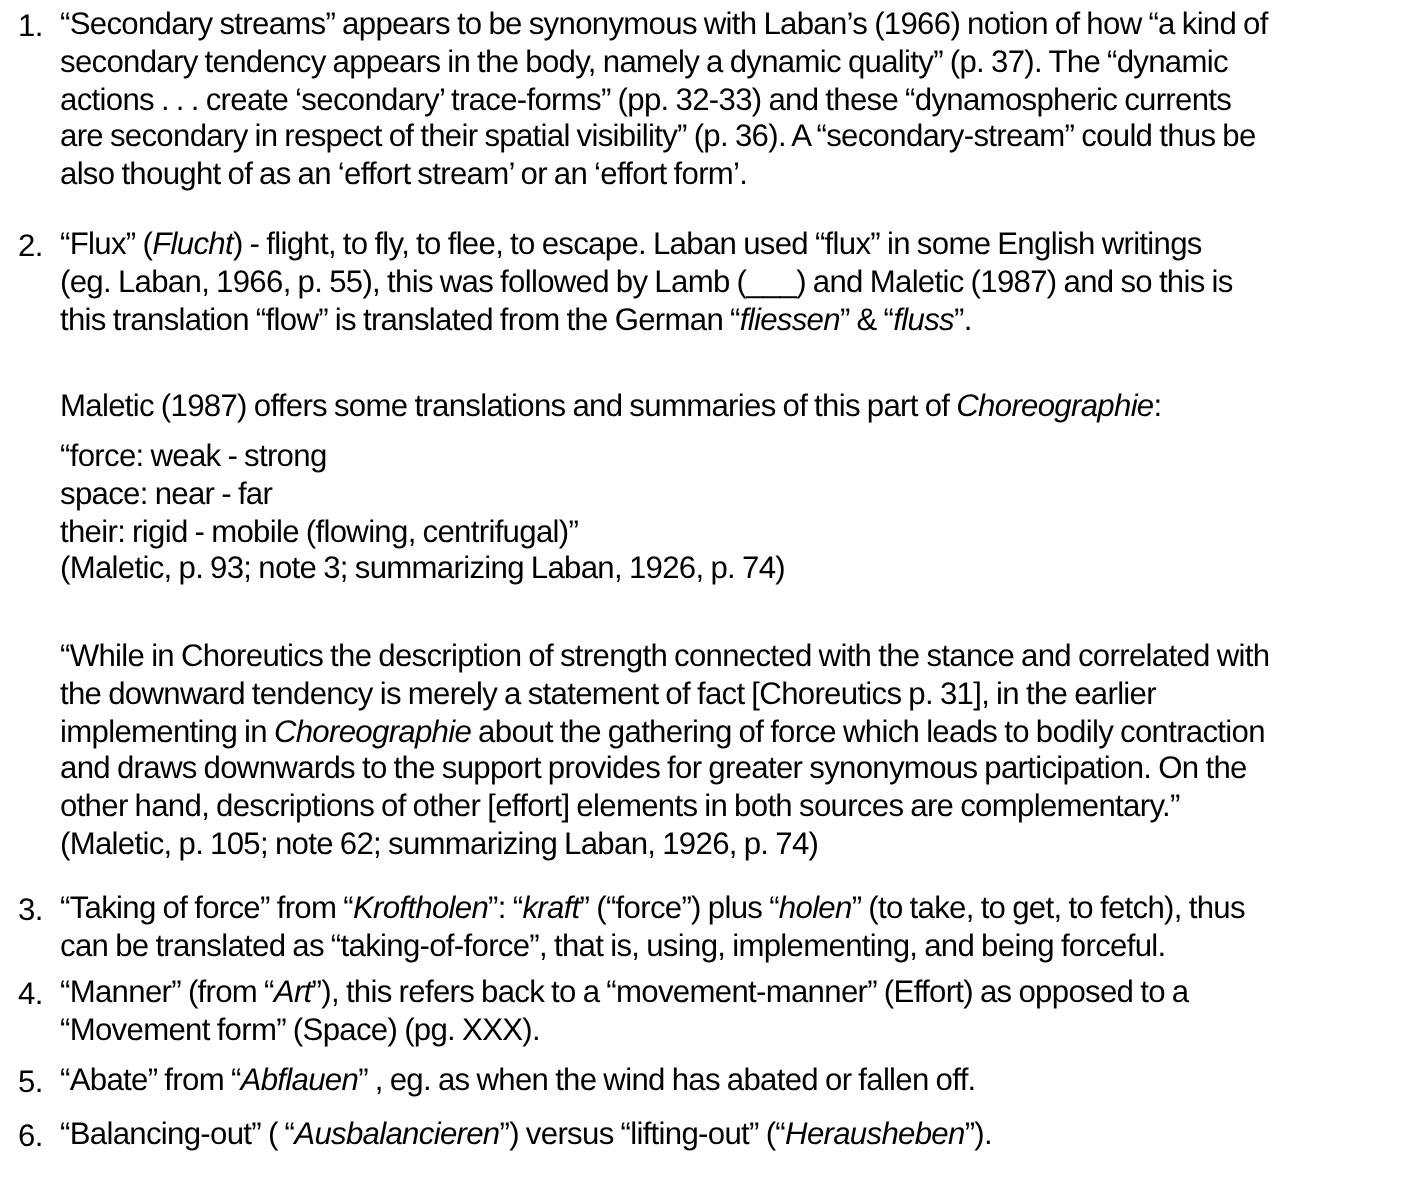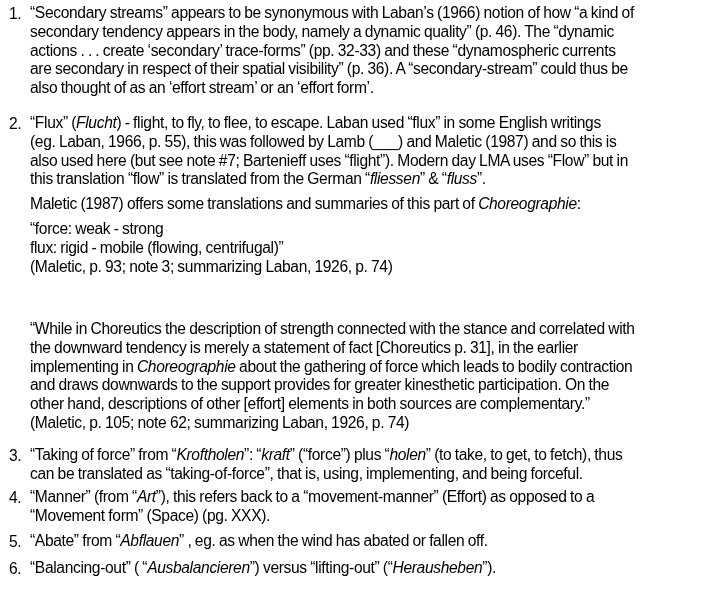--- a/index.html
+++ b/index.html
@@ -20,52 +20,52 @@
 </style>
 </head>
 <body>
 
 <div class="page">
 
   <div class="item" style="top:5px">
     <span class="num">1.</span>
     <div class="text" style="top:-1px">
       <span class="line">“Secondary streams” appears to be synonymous with Laban’s (1966) notion of how “a kind of</span>
-      <span class="line">secondary tendency appears in the body, namely a  dynamic quality” (p. 46). The “dynamic</span>
+      <span class="line">secondary tendency appears in the body, namely a  dynamic quality” (p. 37). The “dynamic</span>
       <span class="line">actions . . . create ‘secondary’ trace-forms” (pp. 32-33) and these “dynamospheric   currents</span>
       <span class="line">are secondary in respect of their spatial visibility” (p. 36). A “secondary-stream” could thus be</span>
       <span class="line">also thought of as an ‘effort stream’ or an ‘effort form’.</span>
     </div>
   </div>
 
   <div class="item" style="top:115px">
     <span class="num">2.</span>
     <div class="text" style="top:-1px">
       <span class="line"><span>“Flux” (</span><i>Flucht</i><span>) - flight, to fly, to flee, to escape.  Laban used “flux” in some English writings</span></span>
       <span class="line">(eg. Laban, 1966, p. 55), this was followed by Lamb (___) and Maletic (1987) and so this is</span>
-      <span class="line">also used here (but see note #7;  Bartenieff uses “flight”).  Modern day LMA uses “Flow” but in</span>
       <span class="line"><span>this translation “flow” is translated from the German “</span><i>fliessen</i><span>” &amp; “</span><i>fluss</i><span>”.</span></span>
     </div>
   </div>
 
   <div class="block" style="top:195px">
     <span class="line"><span>Maletic (1987) offers some translations and summaries of this part of </span><i class="u">Choreographie</i><span>:</span></span>
   </div>
 
   <div class="block" style="top:220px">
     <span class="line">“force: weak - strong</span>
-    <span class="line">flux: rigid - mobile (flowing, centrifugal)”</span>
+    <span class="line">space: near - far</span>
+    <span class="line">their: rigid - mobile (flowing, centrifugal)”</span>
     <span class="line">(Maletic, p. 93; note 3; summarizing Laban, 1926, p. 74)</span>
   </div>
 
   <div class="block" style="top:320px">
     <span class="line"><span>“While in </span><span class="u">Choreutics</span><span> the description of strength connected with the stance and correlated with</span></span>
     <span class="line">the downward tendency is merely a statement of fact [Choreutics p. 31],  in the earlier</span>
     <span class="line"><span>implementing in </span><i class="u">Choreographie</i><span> about the gathering of force which leads to bodily contraction</span></span>
-    <span class="line">and draws downwards to the support provides for greater kinesthetic participation. On the</span>
+    <span class="line">and draws downwards to the support provides for greater synonymous participation. On the</span>
     <span class="line">other hand, descriptions of other [effort] elements in both sources are complementary.”</span>
     <span class="line">(Maletic, p. 105; note 62; summarizing Laban, 1926, p. 74)</span>
   </div>
 
   <div class="item" style="top:447px">
     <span class="num">3.</span>
     <div class="text" style="top:-1px">
       <span class="line"><span>“Taking of force” from “</span><i>Kroftholen</i><span>”:  “</span><i>kraft</i><span>”  (“force”) plus “</span><i>holen</i><span>” (to take, to get, to fetch), thus</span></span>
       <span class="line">can be translated as “taking-of-force”, that is, using, implementing, and being forceful.</span>
     </div>

